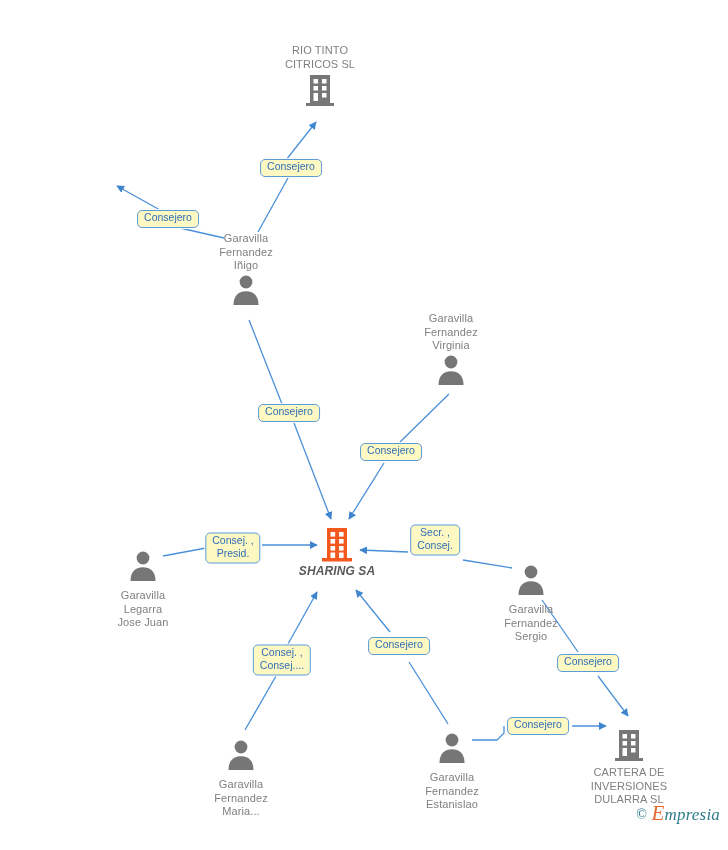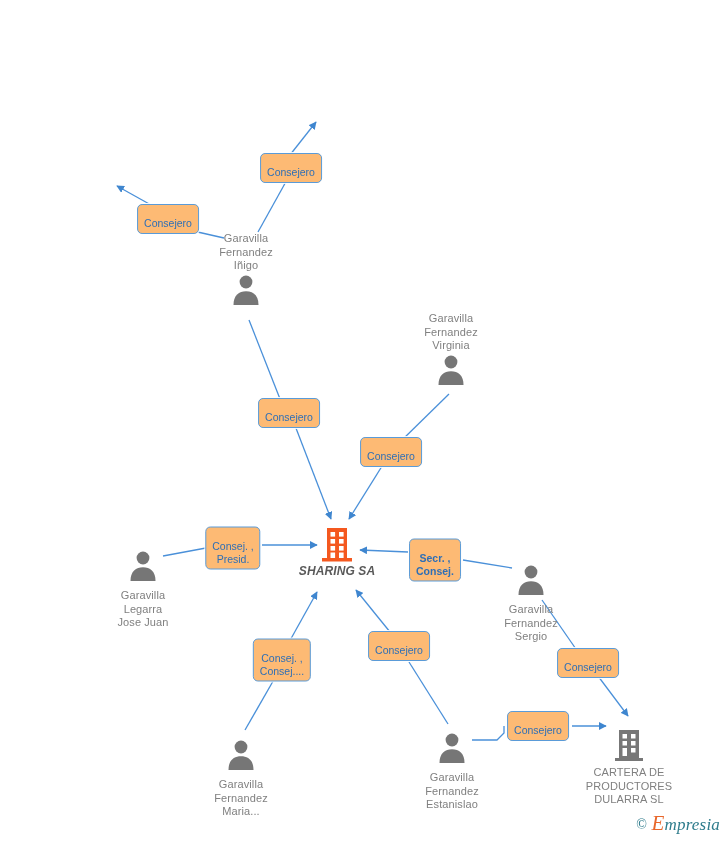--- a/index.html
+++ b/index.html
@@ -42,34 +42,34 @@
   }
   .icon-wrap {
     height: 40px;
     line-height: 0;
     display: block;
   }
   .edge-label {
     position: absolute;
     border: 1px solid #5a9bd8;
     border-radius: 5px;
-    background: #fdba74;
+    background: #fef9c3;
     color: #2f6fb5;
     font-size: 10.5px;
     line-height: 13px;
-    padding: 12px 6px 3px 6px;
+    padding: 0 6px 3px 6px;
     text-align: center;
     white-space: pre-line;
     box-shadow: 0 0 0 1px rgba(255,255,255,0.9);
     transform: translate(-50%, -50%);
   }
   .watermark {
     position: absolute;
     right: 8px;
-    bottom: 14px;
+    bottom: 24px;
     font-family: "Liberation Serif", serif;
     font-style: italic;
     font-size: 17px;
     color: #2f7c8c;
     letter-spacing: 0.2px;
     white-space: nowrap;
     margin-top: 48px;
   }
   .watermark .cmark {
     font-style: normal;
@@ -118,20 +118,36 @@
     <line x1="390" y1="632" x2="356" y2="590" stroke="#4a90d9" stroke-width="1.3" marker-end="url(#arrow)"></line>
 
     <line x1="542" y1="600" x2="578" y2="652" stroke="#4a90d9" stroke-width="1.3"></line>
     <line x1="598" y1="676" x2="628" y2="716" stroke="#4a90d9" stroke-width="1.3" marker-end="url(#arrow)"></line>
 
     <polyline points="472,740 497,740 504,733 504,726" fill="none" stroke="#4a90d9" stroke-width="1.3"></polyline>
     <line x1="572" y1="726" x2="606" y2="726" stroke="#4a90d9" stroke-width="1.3" marker-end="url(#arrow)"></line>
 
   </svg>
 
+  <div class="node" style="left:320px; top:44px;">
+    <div class="node-label">RIO TINTO
+CITRICOS SL</div>
+    <span class="icon-wrap">
+      <svg width="32" height="38" viewBox="0 0 32 38">
+        <rect x="6" y="4" width="20" height="28" fill="#777777"></rect>
+        <rect x="2" y="32" width="28" height="3" fill="#777777"></rect>
+        <rect x="9.5" y="8" width="4.5" height="4.5" fill="#ffffff"></rect>
+        <rect x="18" y="8" width="4.5" height="4.5" fill="#ffffff"></rect>
+        <rect x="9.5" y="15" width="4.5" height="4.5" fill="#ffffff"></rect>
+        <rect x="18" y="15" width="4.5" height="4.5" fill="#ffffff"></rect>
+        <rect x="9.5" y="22" width="4.5" height="8" fill="#ffffff"></rect>
+        <rect x="18" y="22" width="4.5" height="4.5" fill="#ffffff"></rect>
+      </svg>
+    </span>
+  </div>
 
 
   <div class="node" style="left:246px; top:232px;">
     <div class="node-label">Garavilla
 Fernandez
 Iñigo</div>
     <span class="icon-wrap">
       <svg width="30" height="32" viewBox="0 0 30 32">
         <circle cx="15" cy="9" r="6.4" fill="#767676"></circle>
         <path d="M2.5 32 C2.5 22 8 18.2 15 18.2 C22 18.2 27.5 22 27.5 32 Z" fill="#767676"></path>
@@ -224,31 +240,31 @@
         <rect x="2" y="32" width="28" height="3" fill="#777777"></rect>
         <rect x="9.5" y="8" width="4.5" height="4.5" fill="#ffffff"></rect>
         <rect x="18" y="8" width="4.5" height="4.5" fill="#ffffff"></rect>
         <rect x="9.5" y="15" width="4.5" height="4.5" fill="#ffffff"></rect>
         <rect x="18" y="15" width="4.5" height="4.5" fill="#ffffff"></rect>
         <rect x="9.5" y="22" width="4.5" height="8" fill="#ffffff"></rect>
         <rect x="18" y="22" width="4.5" height="4.5" fill="#ffffff"></rect>
       </svg>
     </span>
     <div class="node-label">CARTERA DE
-PRODUCTORES
+INVERSIONES
 DULARRA SL</div>
   </div>
 
   <div class="edge-label" style="left:291px; top:168px;">Consejero</div>
   <div class="edge-label" style="left:168px; top:219px;">Consejero</div>
   <div class="edge-label" style="left:289px; top:413px;">Consejero</div>
   <div class="edge-label" style="left:391px; top:452px;">Consejero</div>
   <div class="edge-label" style="left:233px; top:548px;">Consej. ,
 Presid.</div>
-  <div class="edge-label" style="left:435px; top:560px;font-weight:bold;">Secr. ,
+  <div class="edge-label" style="left:435px; top:540px;">Secr. ,
 Consej.</div>
   <div class="edge-label" style="left:282px; top:660px;">Consej. ,
 Consej....</div>
   <div class="edge-label" style="left:399px; top:646px;">Consejero</div>
   <div class="edge-label" style="left:588px; top:663px;">Consejero</div>
   <div class="edge-label" style="left:538px; top:726px;">Consejero</div>
 
   <div class="watermark">
     <span class="cmark">©</span>
     <span class="bigE">E</span><span>mpresia</span>

